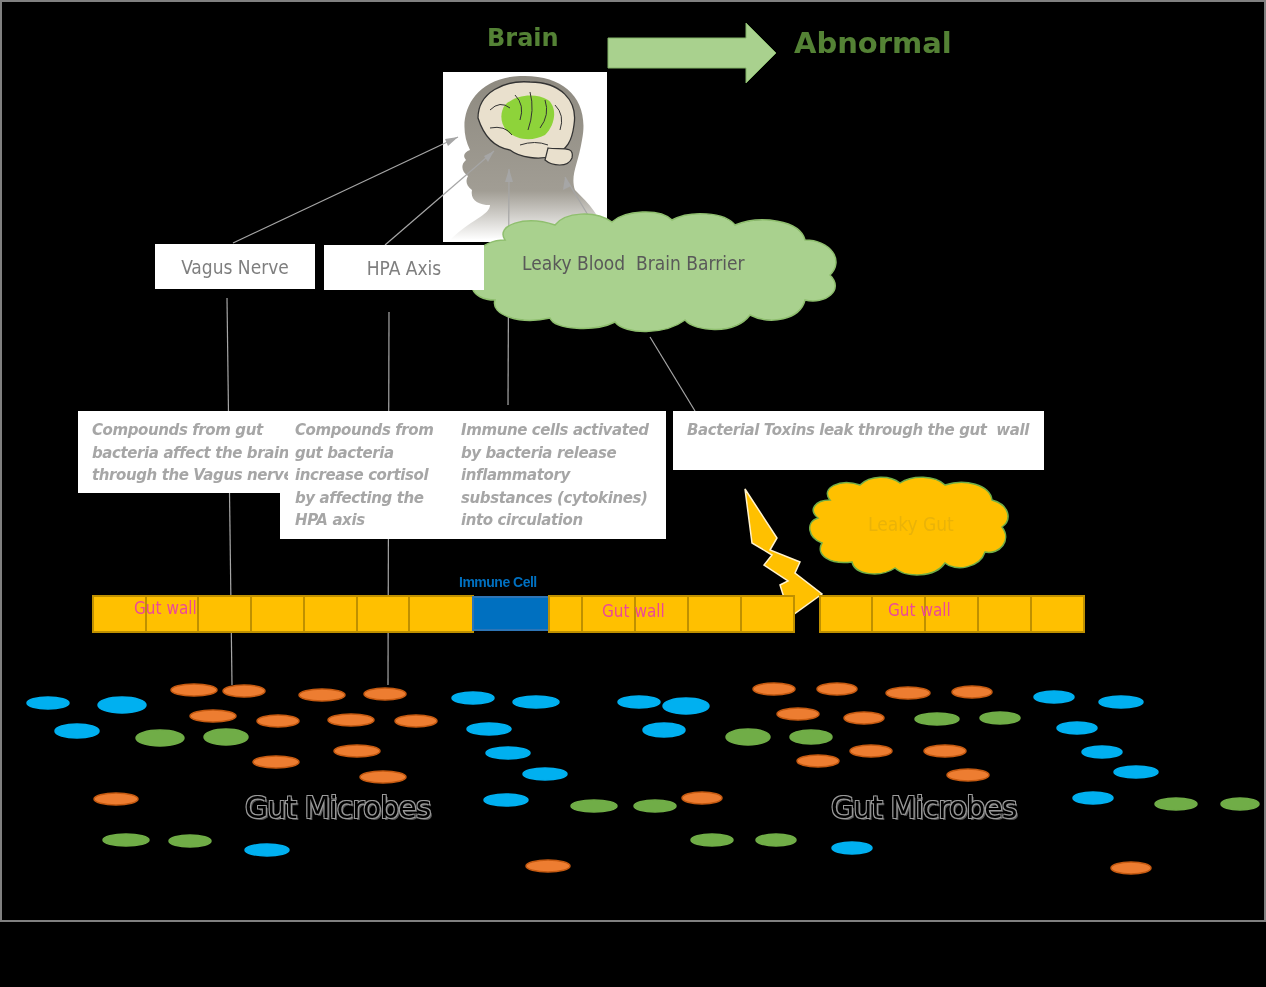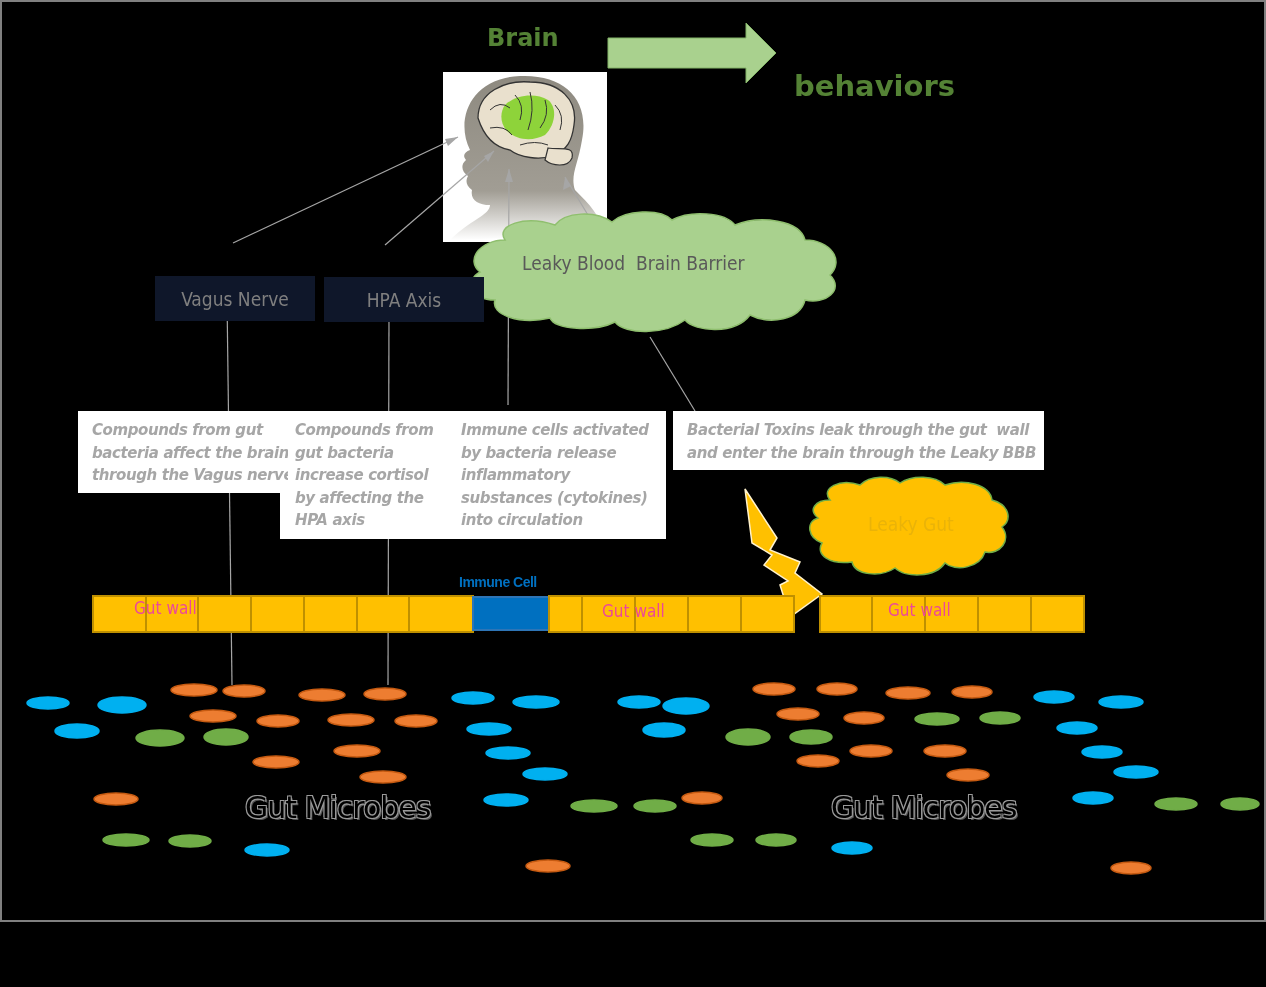--- a/index.html
+++ b/index.html
@@ -2,21 +2,21 @@
 <html><head>
 <meta charset="utf-8">
 <style>
   html, body { margin:0; padding:0; background:#000; }
   body { width:1266px; height:987px; position:relative; overflow:hidden; font-family:"Liberation Sans", sans-serif; }
   .frame { position:absolute; left:0; top:0; width:1262px; height:918px; border:2px solid #808080; box-sizing:content-box; }
   .abs { position:absolute; }
   .title { color:#548235; font-weight:bold; font-family:"DejaVu Sans", sans-serif; }
   #brain-title { left:487px; top:24px; font-size:24px; }
   #behav-title { left:794px; top:22px; font-size:29px; line-height:43px; }
-  .label-box { background:#0f172a; color:#7f7f7f; font-family:"DejaVu Sans Condensed","DejaVu Sans", sans-serif; font-size:19px; display:flex; align-items:center; justify-content:center;margin-top:32px; }
+  .label-box { background:#ffffff; color:#7f7f7f; font-family:"DejaVu Sans Condensed","DejaVu Sans", sans-serif; font-size:19px; display:flex; align-items:center; justify-content:center; }
   #vagus-box { left:155px; top:244px; width:160px; height:45px; }
   #hpa-box { left:324px; top:245px; width:160px; height:45px; }
   .note { background:#fff; color:#a6a6a6; font-style:italic; font-weight:bold; font-size:15px; line-height:22.5px; font-family:"DejaVu Sans", sans-serif; letter-spacing:-0.4px; }
   #note1 { left:78px; top:411px; width:210px; height:82px; padding:8px 0 0 14px; box-sizing:border-box; white-space:nowrap; overflow:hidden; }
   #note23 { left:280px; top:411px; width:386px; height:128px; }
   #note2 { left:295px; top:419px; width:160px; }
   #note3 { left:461px; top:419px; width:200px; }
   #note4 { left:673px; top:411px; width:371px; height:59px; padding:8px 17px 0 14px; box-sizing:border-box; white-space:nowrap; }
   .cloud-text { color:#595959; font-family:"DejaVu Sans Condensed","DejaVu Sans", sans-serif; }
   #bbb-text { left:522px; top:252px; font-size:19px; }
@@ -158,22 +158,21 @@
       <ellipse cx="712" cy="840" rx="21" ry="6" fill="#70ad47" stroke="#70ad47" stroke-width="1.5"></ellipse>
       <ellipse cx="776" cy="840" rx="20" ry="6" fill="#70ad47" stroke="#70ad47" stroke-width="1.5"></ellipse>
       <ellipse cx="852" cy="848" rx="20" ry="6" fill="#00b0f0" stroke="#00b0f0" stroke-width="1.5"></ellipse>
       <ellipse cx="548" cy="866" rx="22" ry="6" fill="#ed7d31" stroke="#c55a11" stroke-width="1.5"></ellipse>
       <ellipse cx="1131" cy="868" rx="20" ry="6" fill="#ed7d31" stroke="#c55a11" stroke-width="1.5"></ellipse>
     </g>
 </svg>
 
 <div class="abs title" id="brain-title">Brain</div>
 <div class="abs title" id="behav-title">
-  <br>
-  <span>behaviors</span>
+  <span>Abnormal</span><br>
 </div>
 
 <div class="abs label-box" id="vagus-box">
     <span>Vagus Nerve</span>
   </div>
 <div class="abs label-box" id="hpa-box">
     <span>HPA Axis</span>
   </div>
 
 <div class="abs cloud-text" id="bbb-text" style="white-space:pre;">Leaky Blood  Brain Barrier</div>
@@ -194,21 +193,20 @@
 </div>
 <div class="abs note" id="note3" style="background:transparent;">
   <div>Immune cells activated</div>
   <div>by bacteria release</div>
   <div>inflammatory</div>
   <div>substances (cytokines)</div>
   <div>into circulation</div>
 </div>
 <div class="abs note" id="note4">
   <div style="white-space:pre;">Bacterial Toxins leak through the gut  wall</div>
-  <div>and enter the brain through the Leaky BBB</div>
 </div>
 
 <div class="abs" id="immune-label">Immune Cell</div>
 
 <div class="abs wall-text" id="gw1">Gut wall</div>
 <div class="abs wall-text" id="gw2">Gut wall</div>
 <div class="abs wall-text" id="gw3">Gut wall</div>
 
 <div class="abs microbes-label" id="microbes1">Gut Microbes</div>
 <div class="abs microbes-label" id="microbes2">Gut Microbes</div>

